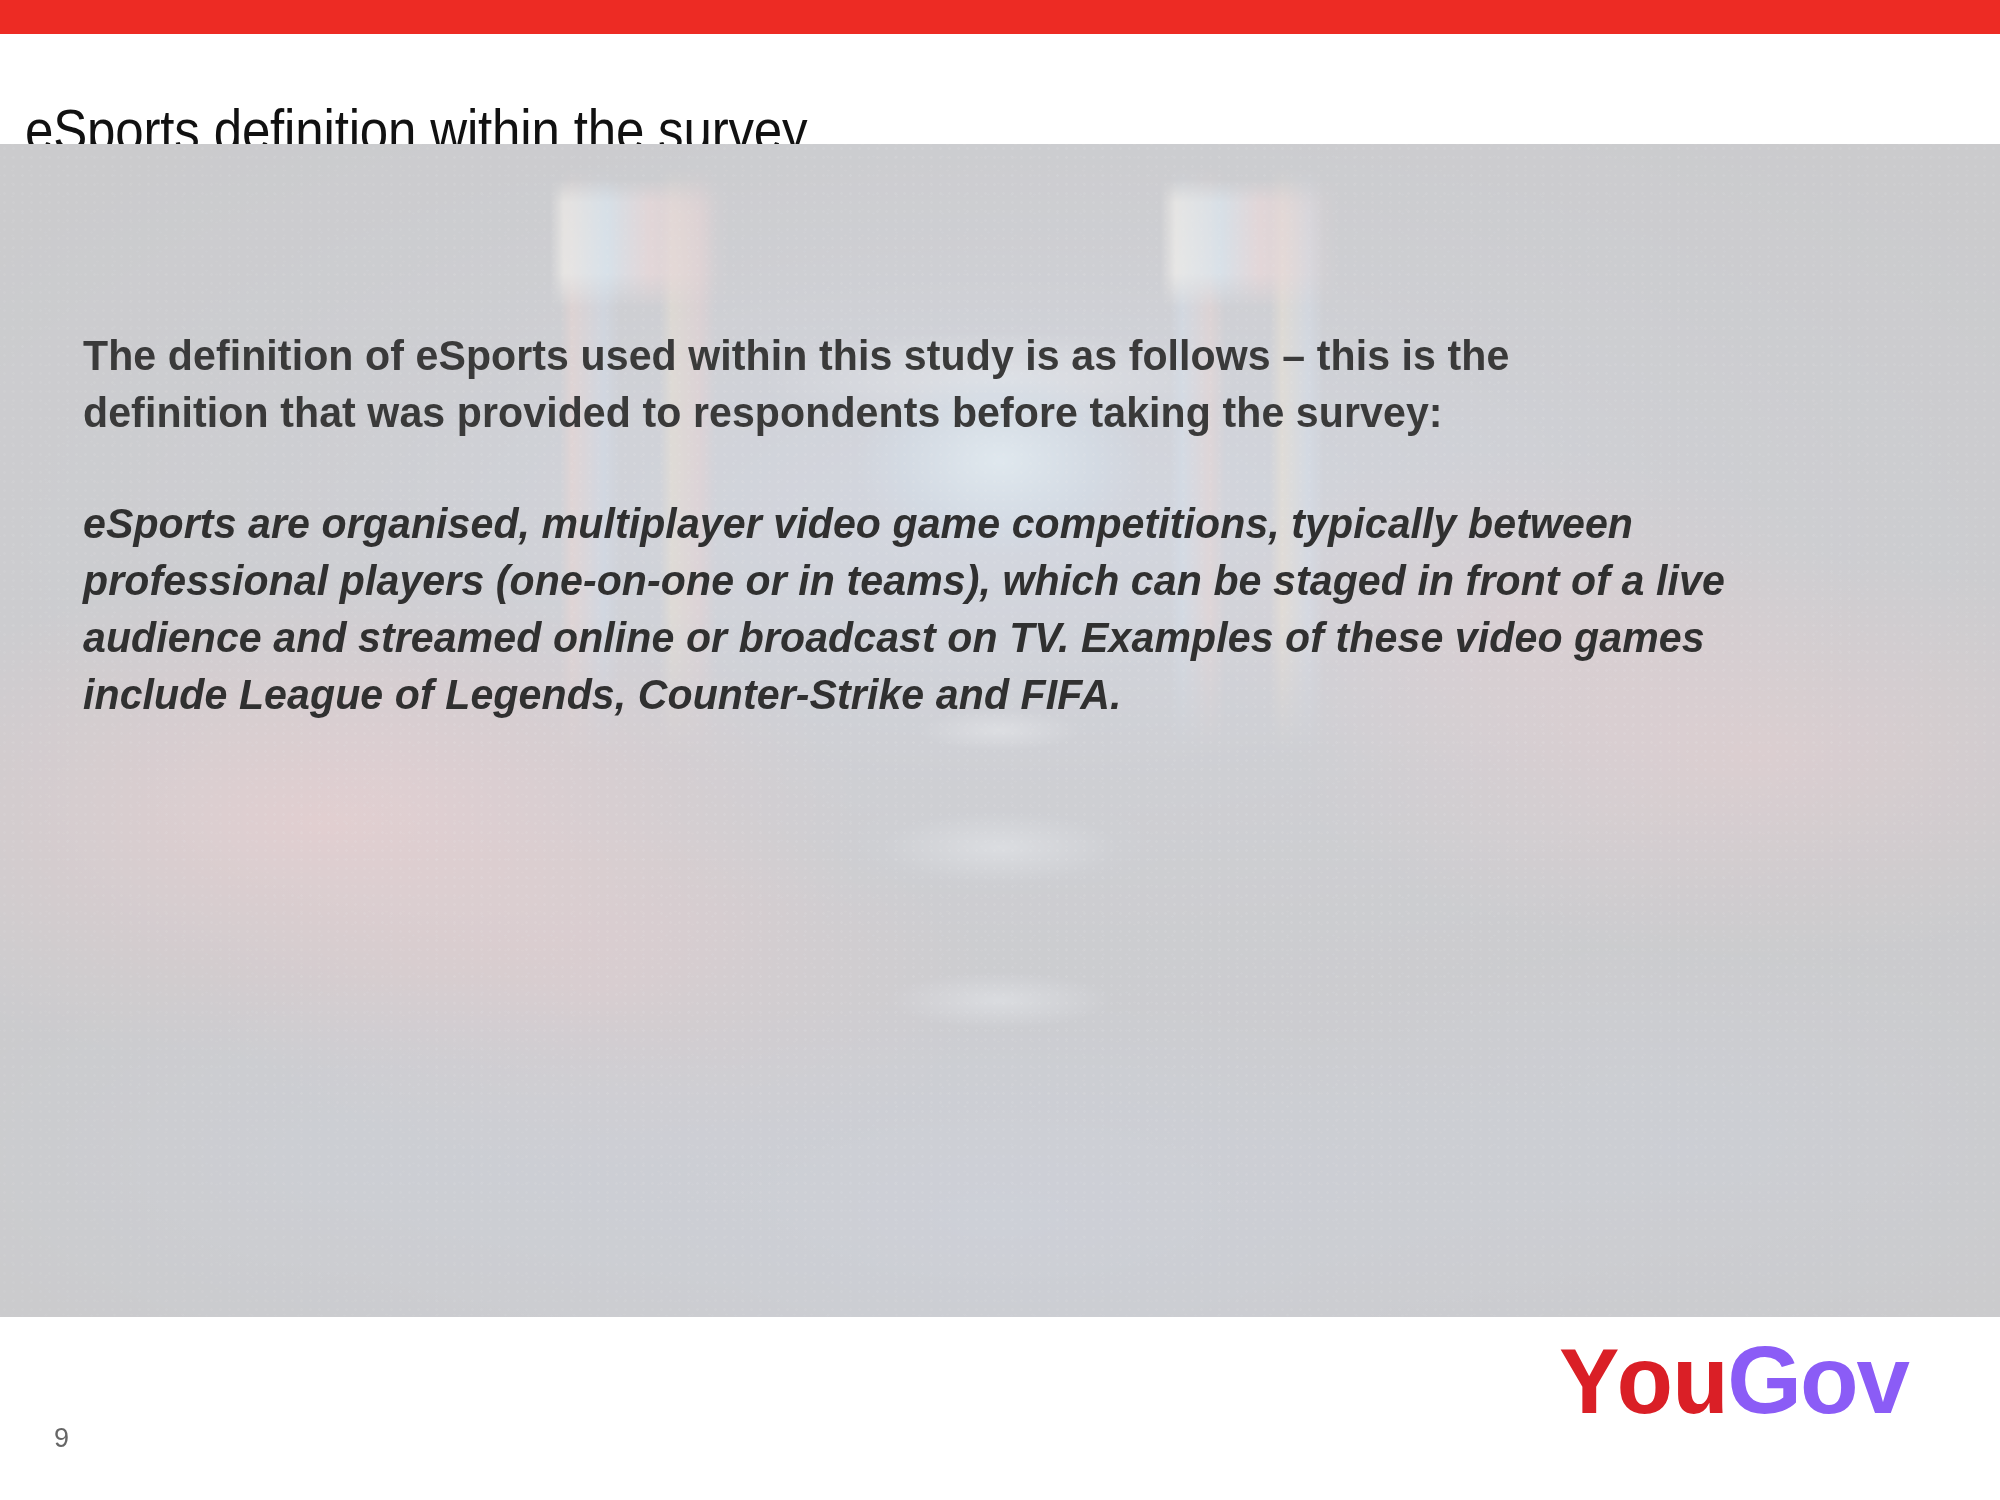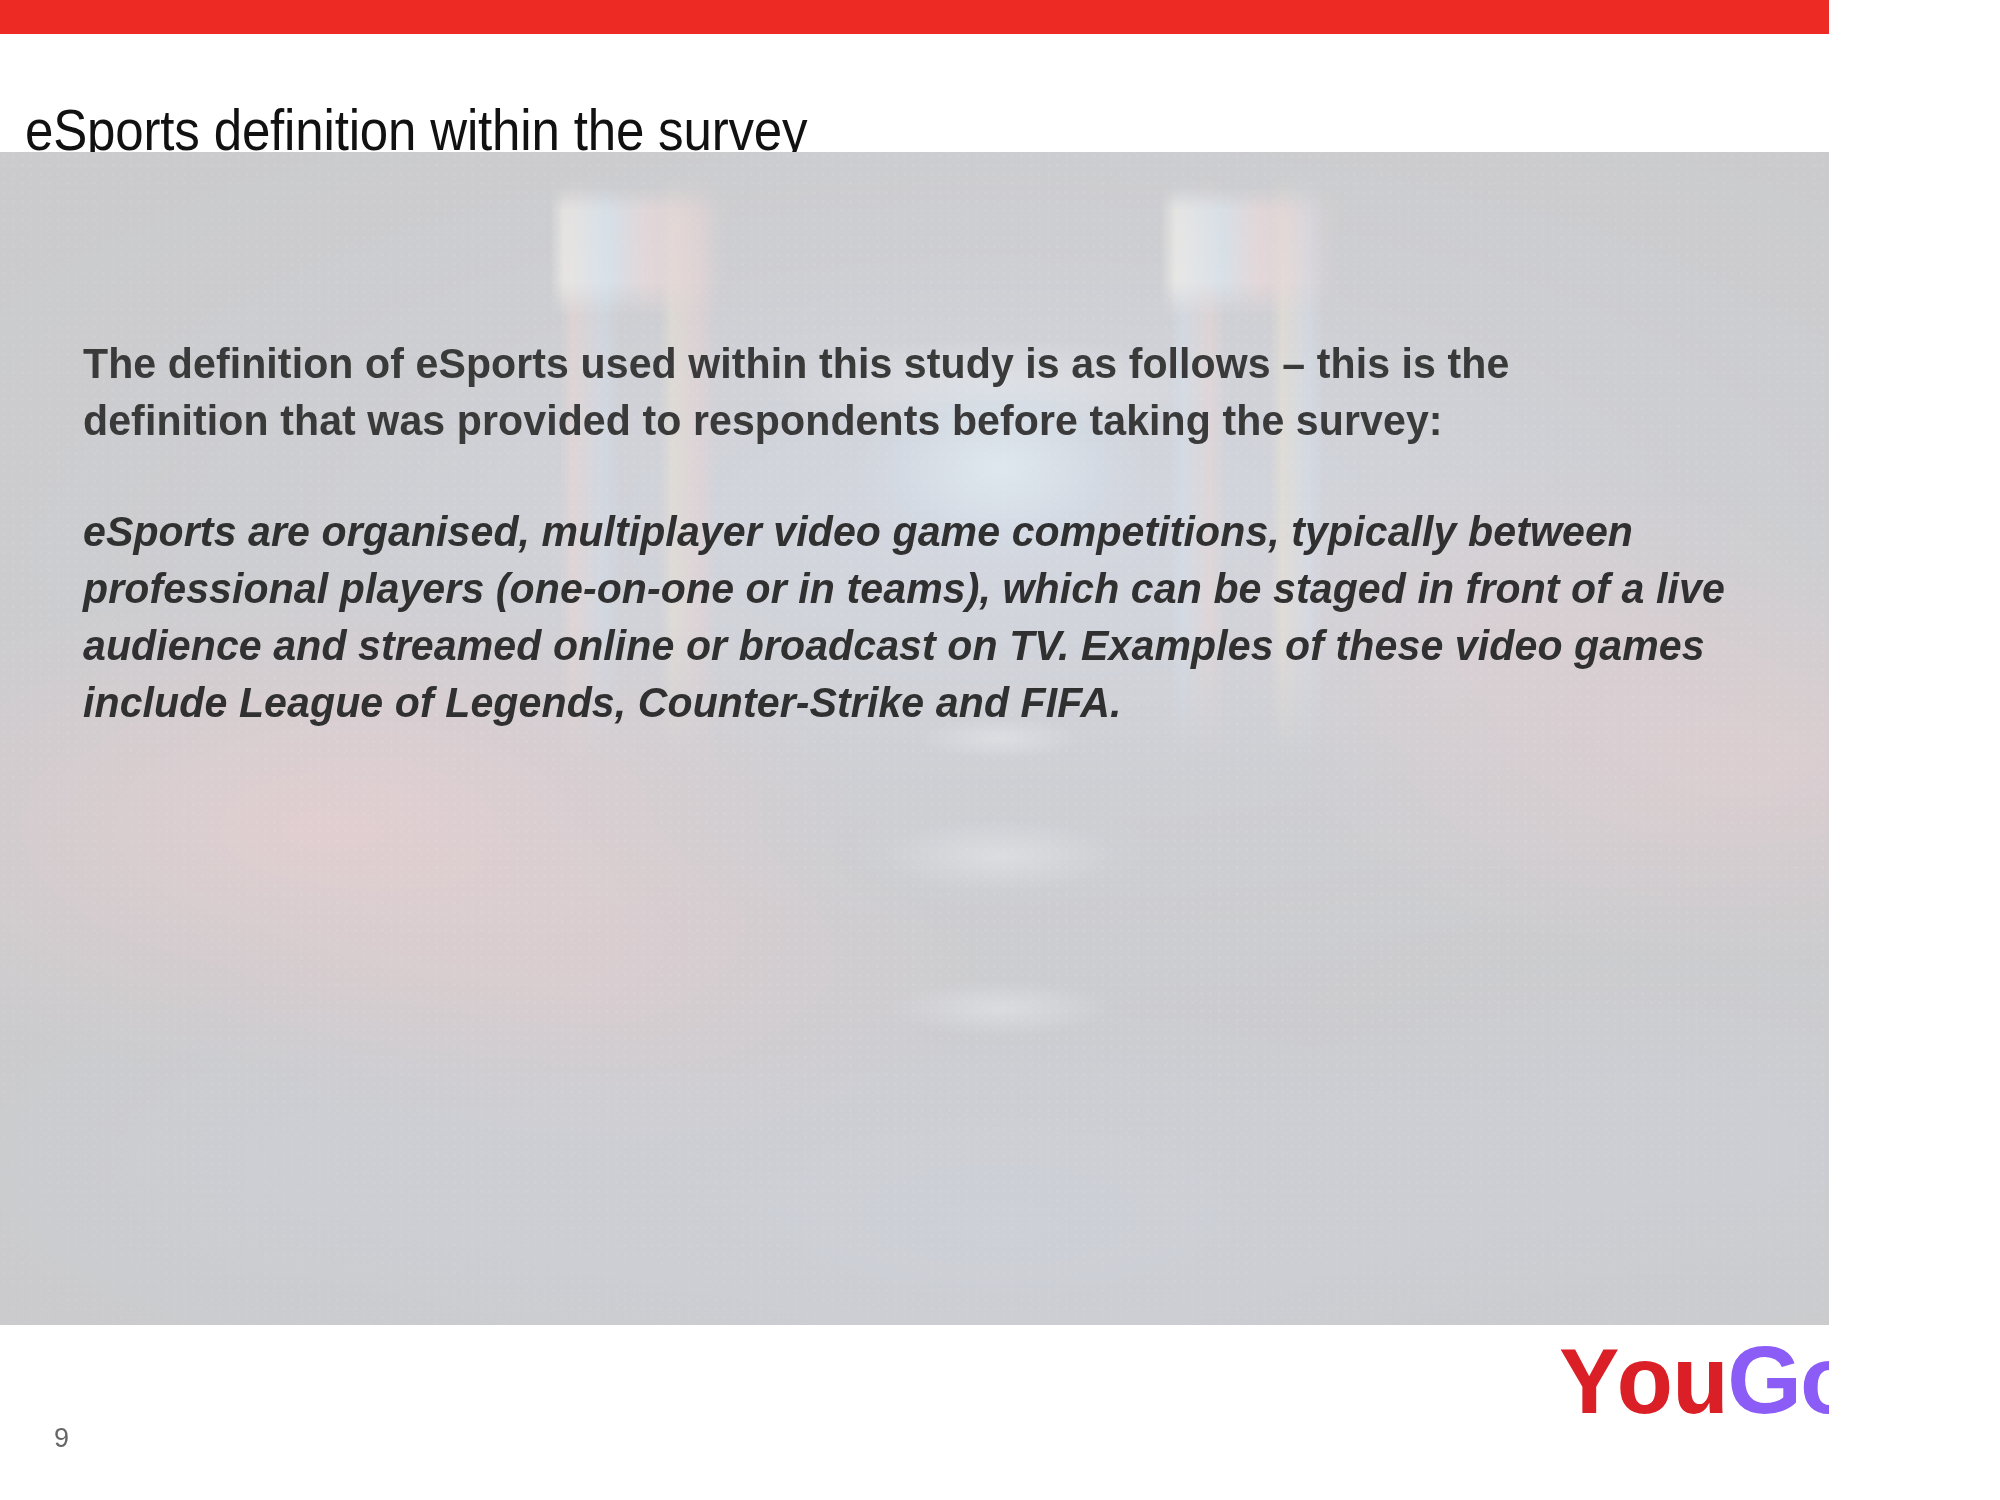--- a/index.html
+++ b/index.html
@@ -9,21 +9,21 @@
   }
   body {
     width: 2000px;
     height: 1500px;
     overflow: hidden;
     font-family: "Liberation Sans", sans-serif;
   }
 
   .slide {
     position: relative;
-    width: 1829px;
+    width: 2000px;
     height: 1500px;
     background: #ffffff;
     overflow: hidden;
   }
 
   
   .top-bar {
     position: absolute;
     left: 0;
     top: 0;
@@ -52,21 +52,21 @@
     letter-spacing: -0.2px;
     white-space: nowrap;
     transform: scaleX(0.88);
     transform-origin: left top;
   }
 
   
   .photo-area {
     position: absolute;
     left: 0;
-    top: 152px;
+    top: 144px;
     width: 2000px;
     height: 1173px;
     overflow: hidden;
     background: #ef4444;
   }
 
   
   .photo-layer {
     position: absolute;
     inset: 0;

